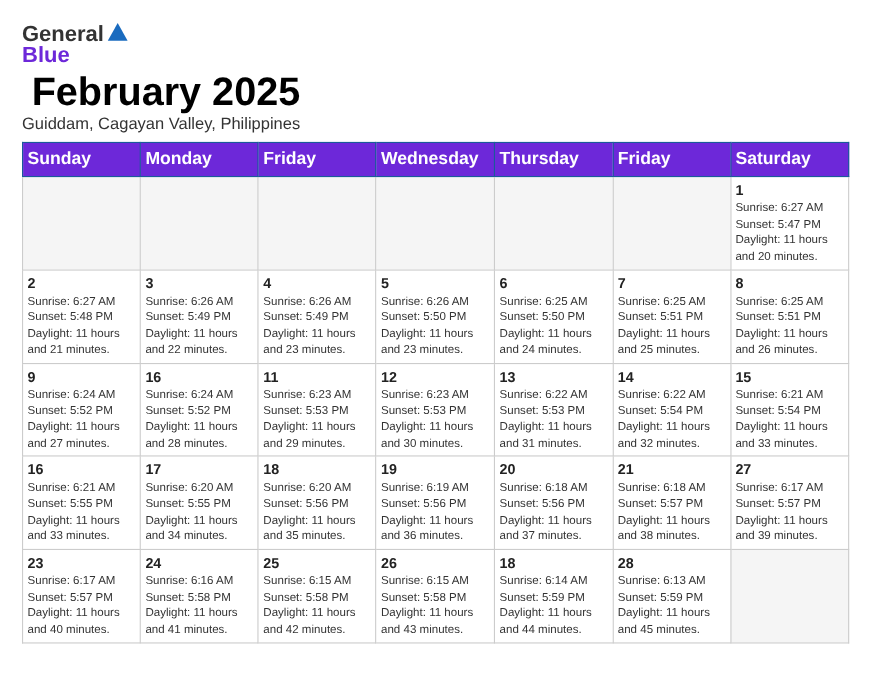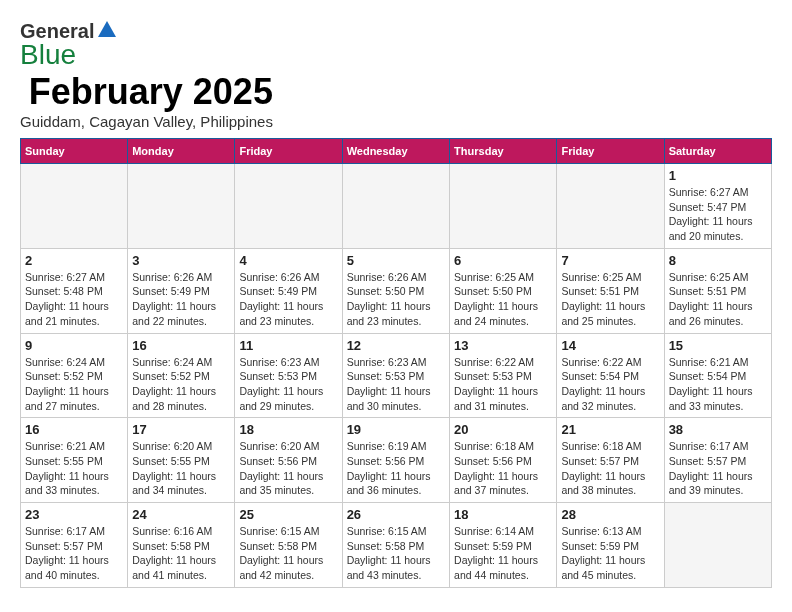--- a/index.html
+++ b/index.html
@@ -32,25 +32,25 @@
     .calendar-subtitle {
       font-size: 15px;
       color: #333;
     }
     .calendar-table {
       width: 100%;
       border-collapse: collapse;
       font-size: 11px;
     }
     .calendar-table th {
-      background: #be185d;
+      background: #6d28d9;
       color: #fff;
       padding: 6px 4px;
       text-align: left;
-      font-size: 11px;
+      font-size: 16px;
       font-weight: bold;
       border: 1px solid #1a5a9b;
     }
     .calendar-table td {
       border: 1px solid #ccc;
       vertical-align: top;
       padding: 4px;
       height: 80px;
       width: 108px;
       background: #fff;
@@ -76,21 +76,21 @@
 
 <div class="header-section">
   <div class="logo">
     <div>
       <div style="display:flex;align-items:center;">
         <span style="font-size:20px;font-weight:bold;color:#333;">General</span>
         <svg width="22" height="22" viewBox="0 0 22 22" style="margin-left:2px;margin-top:-4px;">
           <polygon points="11,2 20,18 2,18" fill="#1a6bbf"></polygon>
         </svg>
       </div>
-      <div style="font-size:28px;font-weight:normal;color:#15803d;margin-top:-4px;">Blue</div>
+      <div style="font-size:20px;font-weight:bold;color:#6d28d9;margin-top:-4px;">Blue</div>
     </div>
   </div>
   <div class="title-section">
     <div class="calendar-title">February 2025</div>
     <div class="calendar-subtitle">Guiddam, Cagayan Valley, Philippines</div>
   </div>
 </div>
 
 <table class="calendar-table">
   <thead>
@@ -196,21 +196,21 @@
         </td>
         <td>
           <span class="day-number">20</span>
           <div class="day-info">Sunrise: 6:18 AM<br>Sunset: 5:56 PM<br>Daylight: 11 hours<br>and 37 minutes.</div>
         </td>
         <td>
           <span class="day-number">21</span>
           <div class="day-info">Sunrise: 6:18 AM<br>Sunset: 5:57 PM<br>Daylight: 11 hours<br>and 38 minutes.</div>
         </td>
         <td>
-          <span class="day-number">38</span>
+          <span class="day-number">27</span>
           <div class="day-info">Sunrise: 6:17 AM<br>Sunset: 5:57 PM<br>Daylight: 11 hours<br>and 39 minutes.</div>
         </td>
       </tr>
       <tr>
         <td>
           <span class="day-number">23</span>
           <div class="day-info">Sunrise: 6:17 AM<br>Sunset: 5:57 PM<br>Daylight: 11 hours<br>and 40 minutes.</div>
         </td>
         <td>
           <span class="day-number">24</span>

